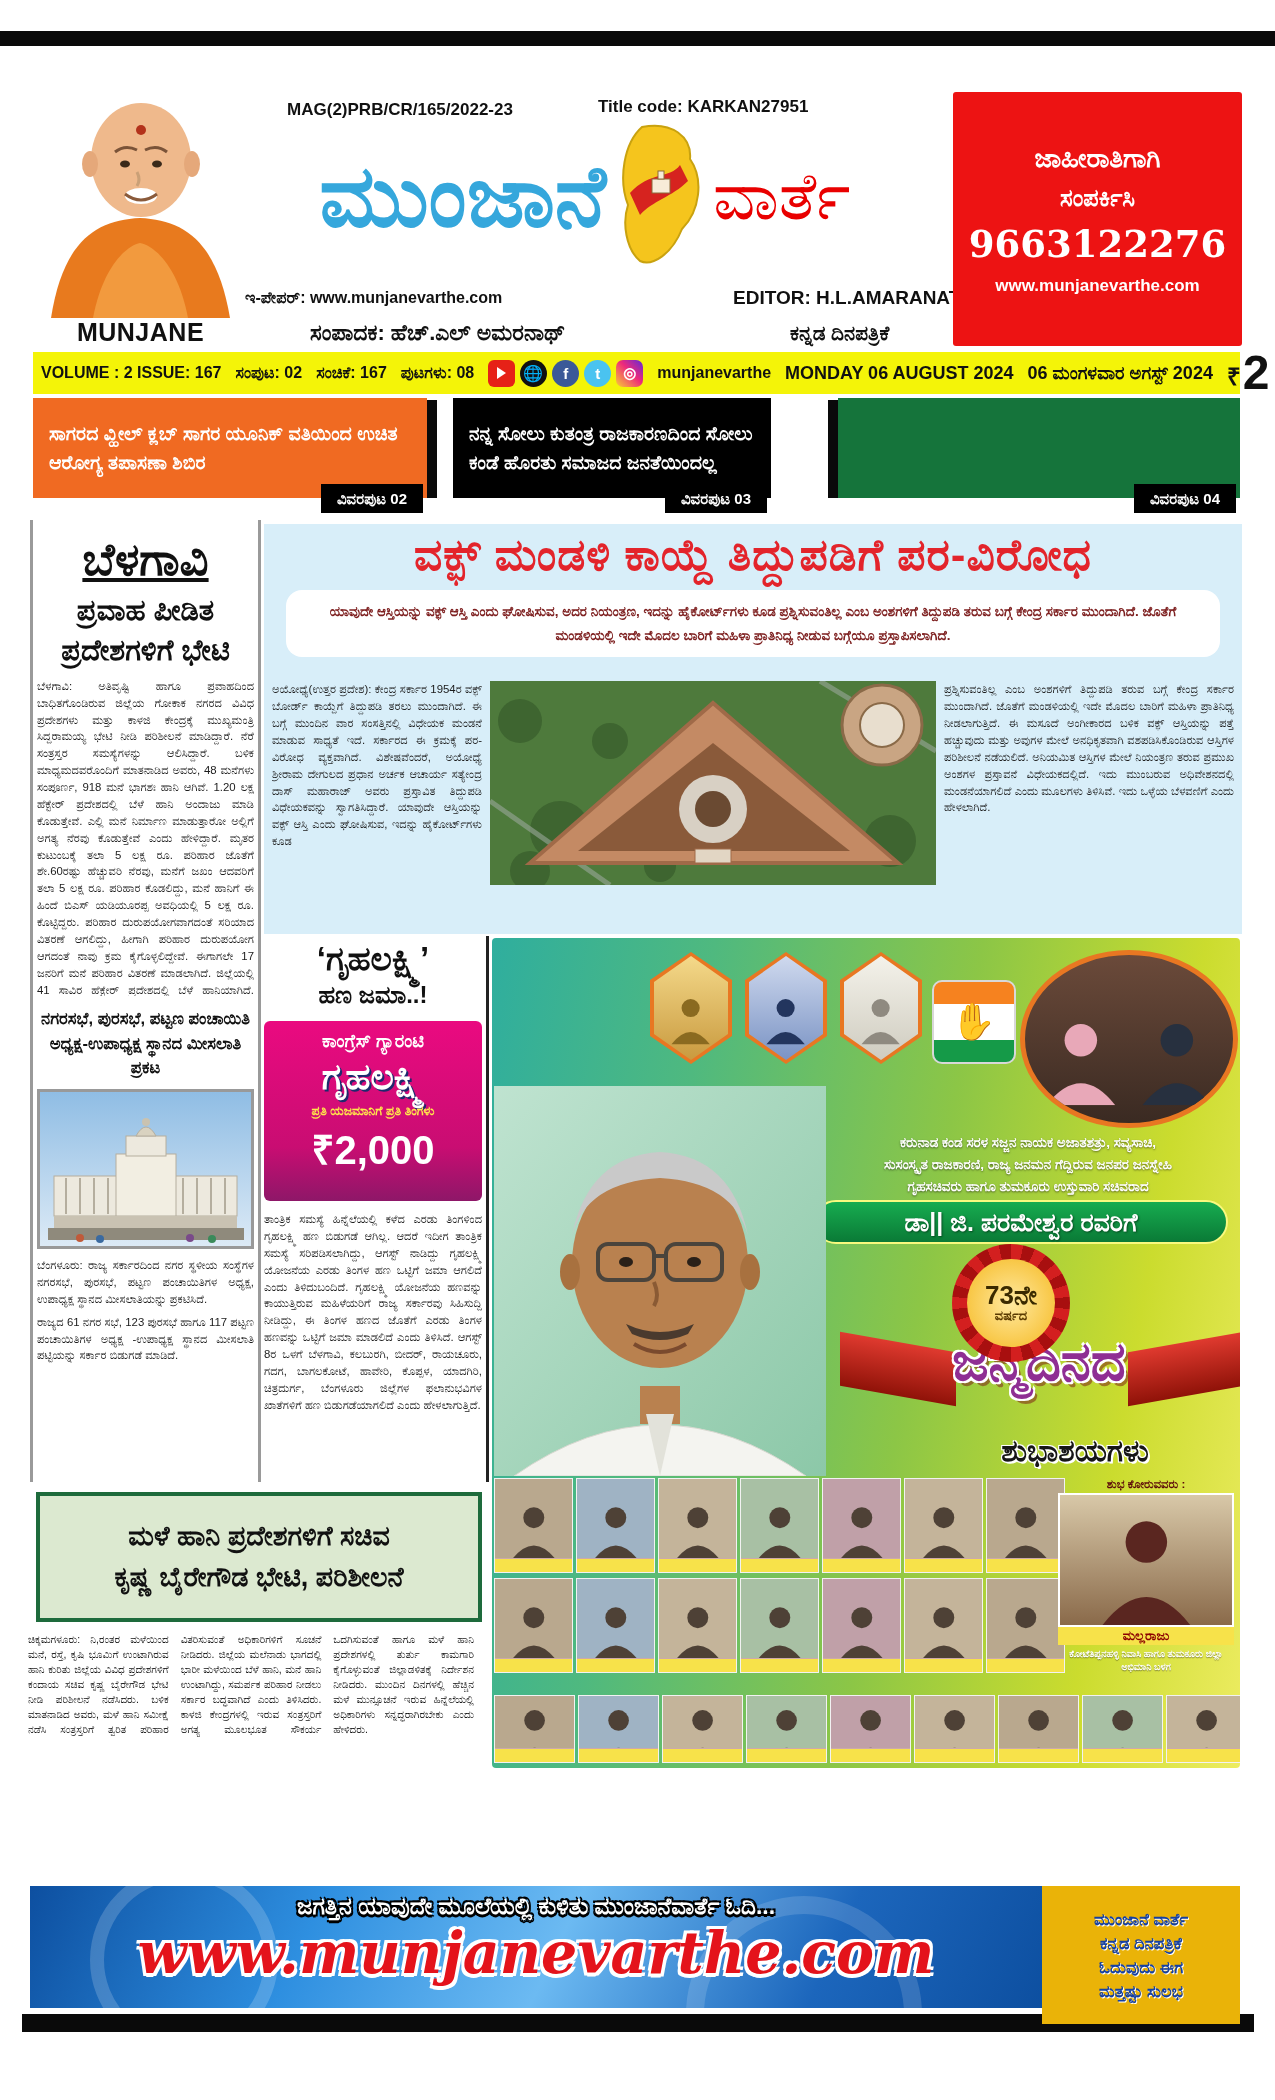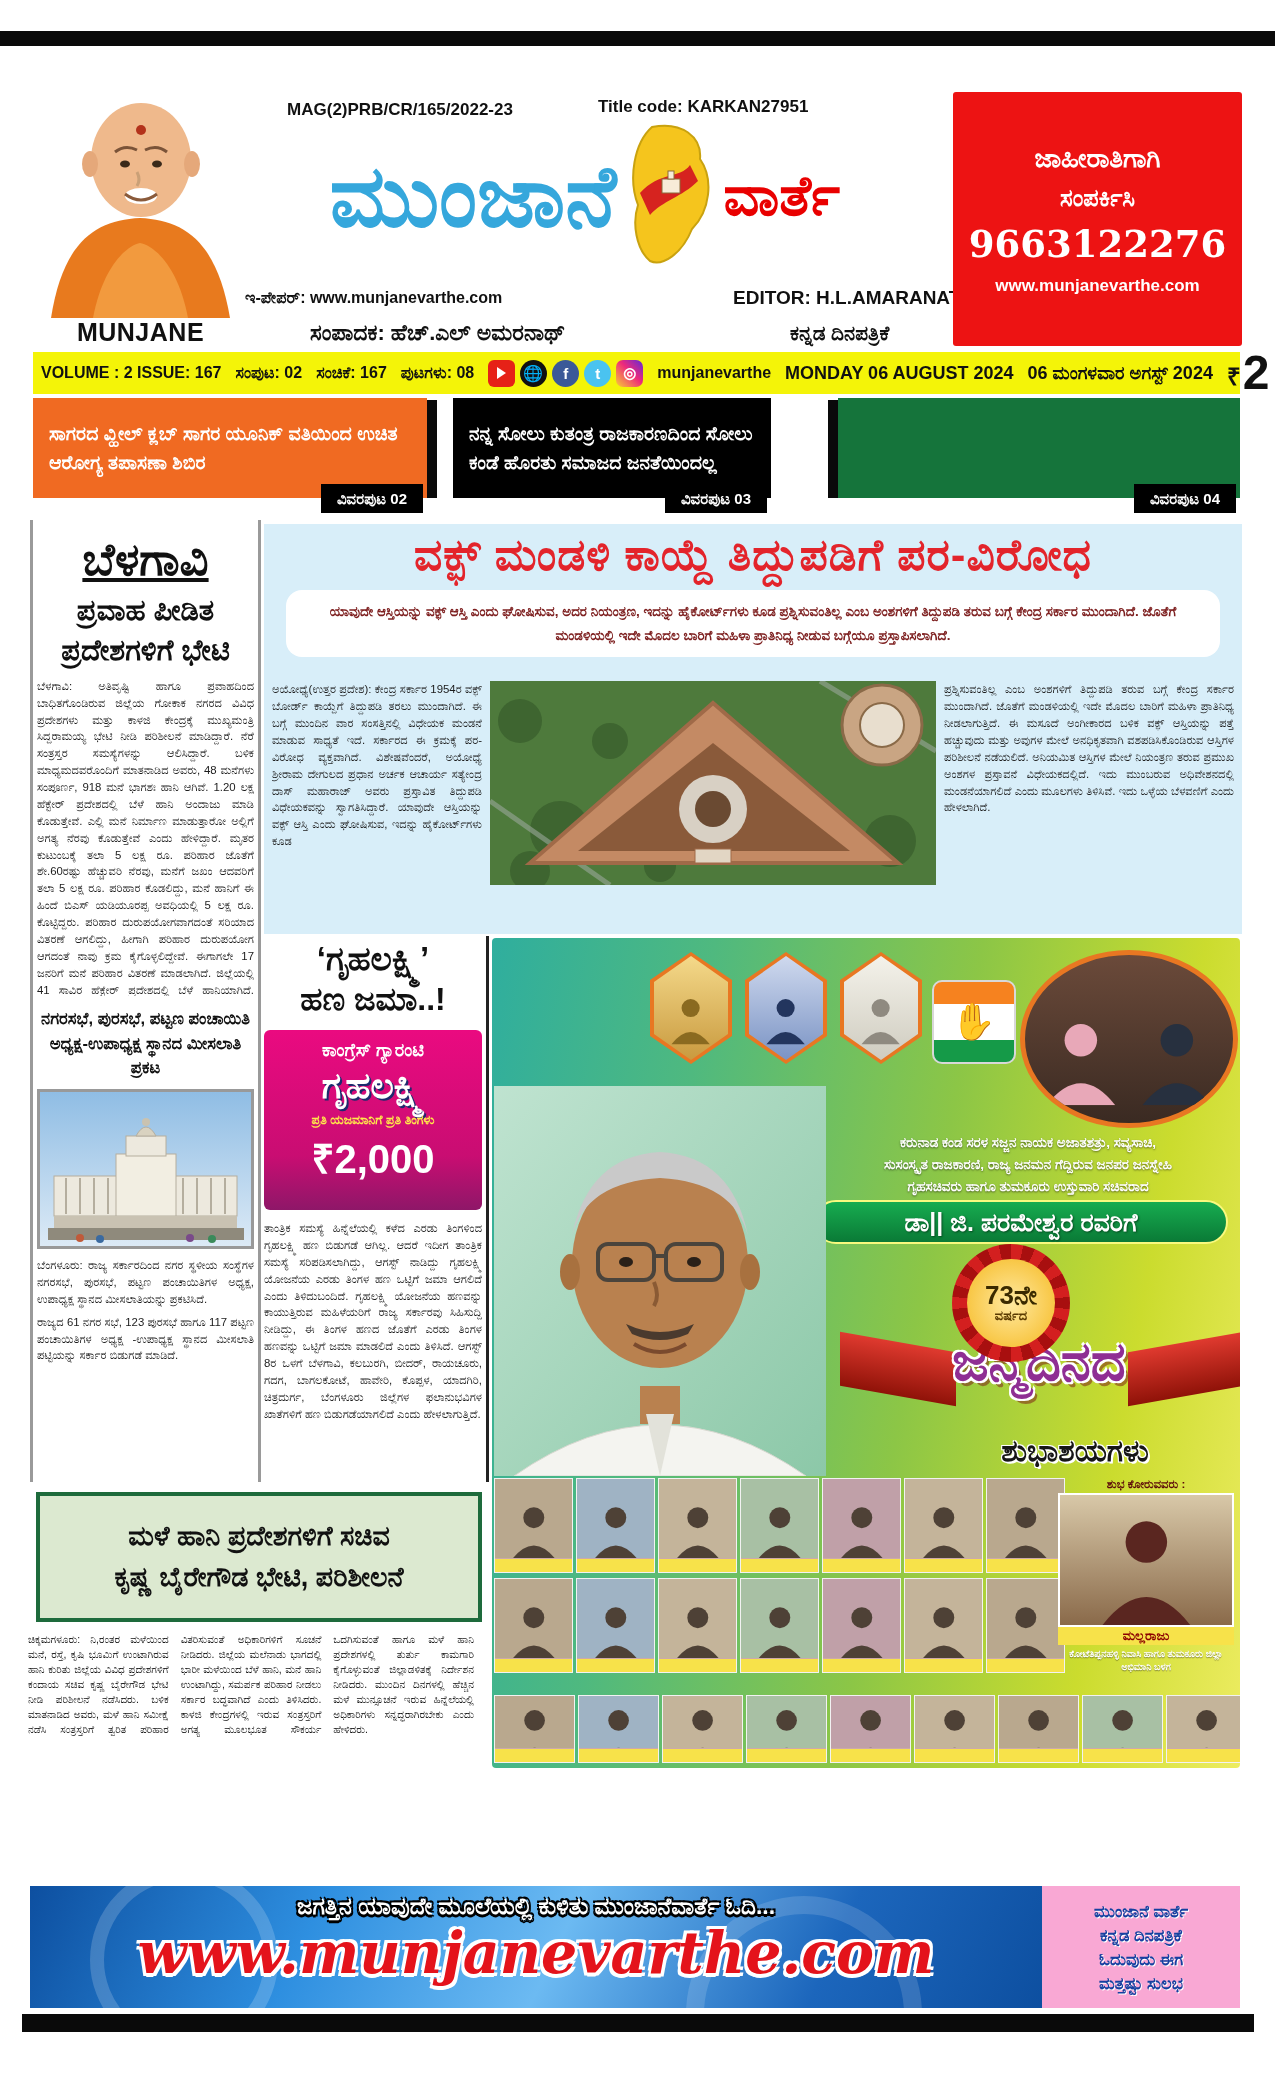--- a/index.html
+++ b/index.html
@@ -11,21 +11,21 @@
   .bar-top{left:0;top:31px;width:1275px;height:15px;background:#0a0a0a;}
   .bar-bottom{left:22px;top:2014px;width:1232px;height:18px;background:#0a0a0a;}
   
   .saint{left:33px;top:80px;width:215px;height:238px;}
   .mast-en{left:33px;top:318px;width:215px;font-size:25px;font-weight:900;letter-spacing:.5px;
            text-shadow:1px 1px 0 #fff,-1px -1px 0 #fff;}
   .regno{left:225px;top:100px;width:350px;font-size:17px;font-weight:800;text-align:center;}
   .titlecode{left:598px;top:97px;font-size:17px;font-weight:800;}
   .kn-title{left:205px;top:112px;width:760px;height:168px;display:flex;align-items:center;justify-content:center;gap:6px;}
   .kn-title .p1{font-size:86px;font-weight:700;color:#35A7DC;line-height:1;}
-  .kn-title .p2{font-size:56px;font-weight:700;color:#E90000;line-height:1;}
+  .kn-title .p2{font-size:66px;font-weight:400;color:#E90000;line-height:1;}
   .epaper{left:245px;top:289px;font-size:16px;font-weight:700;}
   .editor-kn{left:310px;top:320px;font-size:22px;font-weight:800;}
   .editor-en{left:733px;top:287px;font-size:19px;font-weight:800;}
   .daily-kn{left:790px;top:322px;font-size:20px;font-weight:800;}
   .adbox{left:953px;top:92px;width:289px;height:254px;background:#ED1313;color:#fff;border-radius:3px;
          display:flex;flex-direction:column;align-items:center;justify-content:center;gap:10px;}
   .adbox .l1{font-size:26px;font-weight:800;}
   .adbox .l2{font-size:24px;font-weight:800;}
   .adbox .ph{font-size:37px;font-weight:700;font-family:"DejaVu Serif",serif;}
   .adbox .st{font-size:17px;font-weight:800;}
@@ -73,21 +73,21 @@
   .deck{margin:9px 22px 0;background:#fff;border-radius:16px;padding:10px 30px;font-size:13.5px;font-weight:700;
         color:#7E2020;line-height:1.75;text-align:center;}
   .mcols{display:flex;gap:8px;padding:24px 8px 0;}
   .mcols .c1{width:210px;height:204px;overflow:hidden;}
   .mcols .img{width:446px;height:204px;flex:0 0 446px;}
   .mcols .c2{flex:1;height:204px;overflow:hidden;}
   
   .midrule{left:486px;top:936px;width:3px;height:546px;background:#222;}
   .midcol{left:264px;top:940px;width:218px;height:542px;overflow:hidden;}
   .midcol .g1{font-size:33px;font-weight:900;text-align:center;}
-  .midcol .g2{font-size:32px;font-weight:900;text-align:center;margin-top:2px;}
+  .midcol .g2{font-size:24px;font-weight:900;text-align:center;margin-top:2px;}
   .pinkad{margin-top:12px;height:180px;border-radius:6px;background:linear-gradient(180deg,#EA0A80 0%,#C90D72 70%,#8E1768 100%);
           color:#fff;text-align:center;padding-top:10px;box-sizing:border-box;}
   .pinkad .a1{font-size:18px;font-weight:800;}
   .pinkad .a2{font-size:36px;font-weight:900;margin-top:4px;text-shadow:2px 2px 0 #1D2A6E;}
   .pinkad .a3{font-size:12.5px;font-weight:800;color:#FFE94A;margin-top:6px;}
   .pinkad .a4{font-size:40px;font-weight:900;margin-top:2px;}
   .midcol .mb{margin-top:10px;}
   
   .bday{left:492px;top:938px;width:748px;height:830px;overflow:hidden;border-radius:4px;
         background:linear-gradient(100deg,#2FAE9E 0%,#4FB97F 25%,#8CC646 55%,#CBDC2E 80%,#EDEC62 100%);}
@@ -154,21 +154,21 @@
         background:linear-gradient(115deg,#0D4FA0,#2E8FE0 28%,#6CBAF2 52%,#1C66BC 78%,#0D4FA0);}
   .footblue:before{content:"";position:absolute;left:60px;top:-20px;width:160px;height:160px;border-radius:50%;
         border:14px solid rgba(255,255,255,.18);}
   .footblue:after{content:"";position:absolute;right:120px;top:10px;width:200px;height:200px;border-radius:50%;
         border:18px solid rgba(255,255,255,.14);}
   .foot-tag{position:relative;z-index:2;margin-top:7px;text-align:center;font-size:23px;font-weight:900;color:#fff;
         text-shadow:-2px -2px 0 #000,2px -2px 0 #000,-2px 2px 0 #000,2px 2px 0 #000,0 3px 0 #000;}
   .foot-site{position:relative;z-index:2;text-align:center;font-size:57px;font-weight:900;font-style:italic;
         font-family:"DejaVu Serif",serif;color:#E4131B;line-height:1.15;
         text-shadow:-3px -3px 0 #fff,3px -3px 0 #fff,-3px 3px 0 #fff,3px 3px 0 #fff,0 4px 0 #fff;}
-  .footyellow{left:1042px;top:1886px;width:198px;height:122px;background:#f9a8d4;display:flex;flex-direction:column;
+  .footyellow{left:1042px;top:1886px;width:198px;height:138px;background:#eab308;display:flex;flex-direction:column;
         align-items:center;justify-content:center;gap:5px;color:#1640A0;font-weight:800;font-size:16.5px;text-align:center;
         text-shadow:1px 1px 0 #fff;}
 </style>
 </head>
 <body>
 
 <svg width="0" height="0" style="position:absolute">
   <defs>
     <symbol id="bust" viewBox="0 0 100 100">
       <circle cx="50" cy="32" r="17"></circle>

